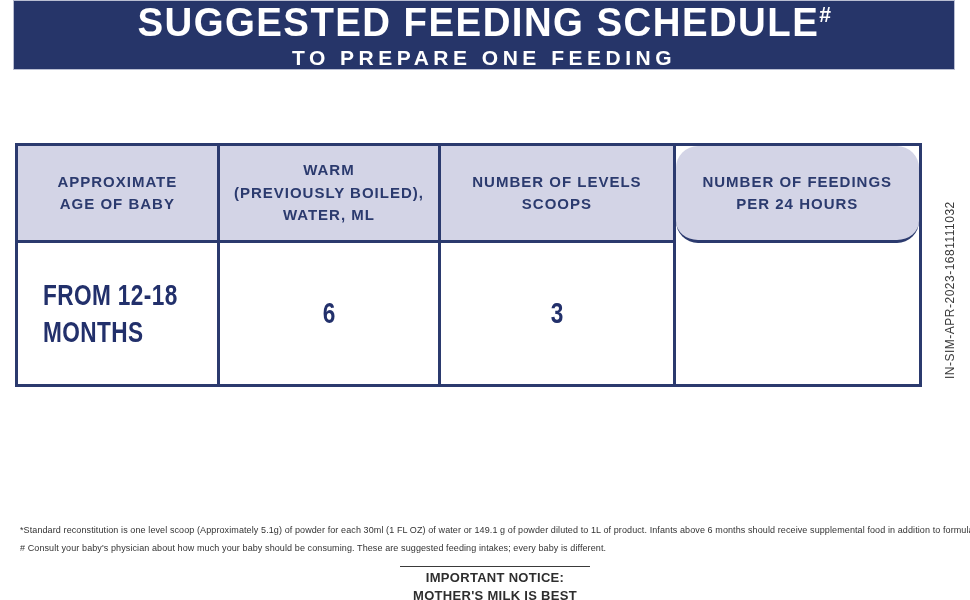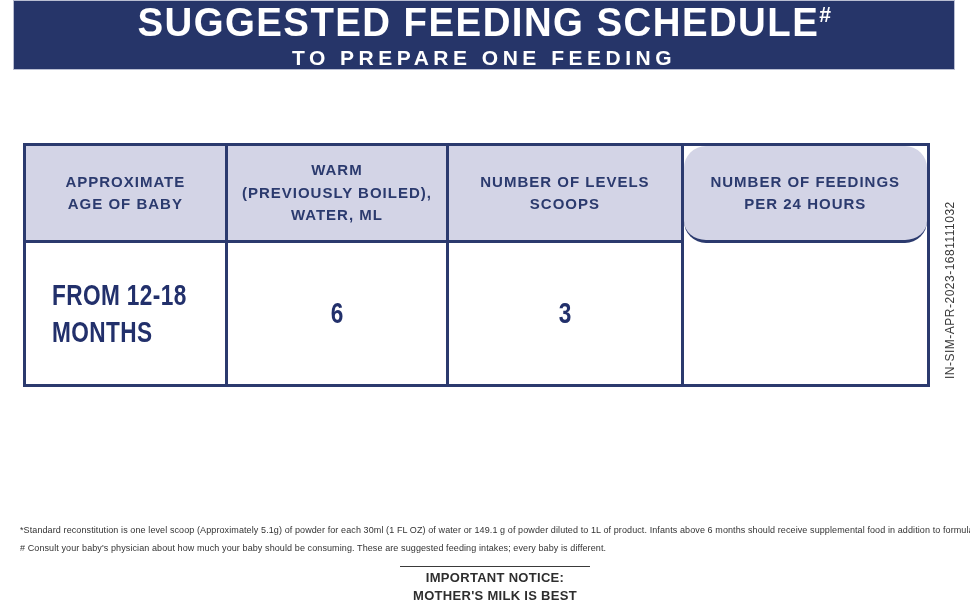--- a/index.html
+++ b/index.html
@@ -21,31 +21,31 @@
   .banner-title{font-size:40px;font-weight:bold;letter-spacing:1.5px;
     white-space:nowrap;transform:scaleX(0.96);line-height:1;}
   .banner-title sup{font-size:22px;vertical-align:14px;letter-spacing:0;}
   .banner-subtitle{font-size:21px;font-weight:bold;letter-spacing:4.5px;
     white-space:nowrap;line-height:1;}
 
   
   .ftable{position:absolute;left:15px;top:143px;width:907px;height:244px;
     border:3px solid var(--table_navy);display:grid;
     grid-template-columns:203fr 223fr 236fr 245fr;
-    grid-template-rows:97px 1fr;background:#ffffff;margin-left:8px;}
+    grid-template-rows:97px 1fr;background:#ffffff;}
   .cell{border-right:3px solid var(--table_navy);display:flex;
     align-items:center;justify-content:center;}
   .cell:nth-child(4n){border-right:none;border-radius:22px;}
   .hcell{background:var(--header_cell_bg);border-bottom:3px solid var(--table_navy);
     color:var(--table_navy);font-weight:bold;font-size:15px;letter-spacing:1px;
     text-align:center;line-height:1.5;white-space:pre-line;}
   .dcell{color:var(--cell_text);}
   .dval{font-weight:bold;font-size:29px;letter-spacing:0.5px;line-height:1.25;
     transform:scaleX(0.78);transform-origin:center center;white-space:pre-line;}
-  .dcell.age{justify-content:center;padding-left:25px;}
+  .dcell.age{justify-content:flex-start;padding-left:25px;}
   .dcell.age .dval{transform-origin:left center;}
 
   
   .side-code{position:absolute;left:863px;top:283px;width:176px;height:16px;
     transform:rotate(-90deg);transform-origin:center center;
     font-size:12px;letter-spacing:0.5px;color:#3a3a3a;white-space:nowrap;
     text-align:center;}
 
   
   .footnotes{position:absolute;left:20px;top:526px;width:940px;

